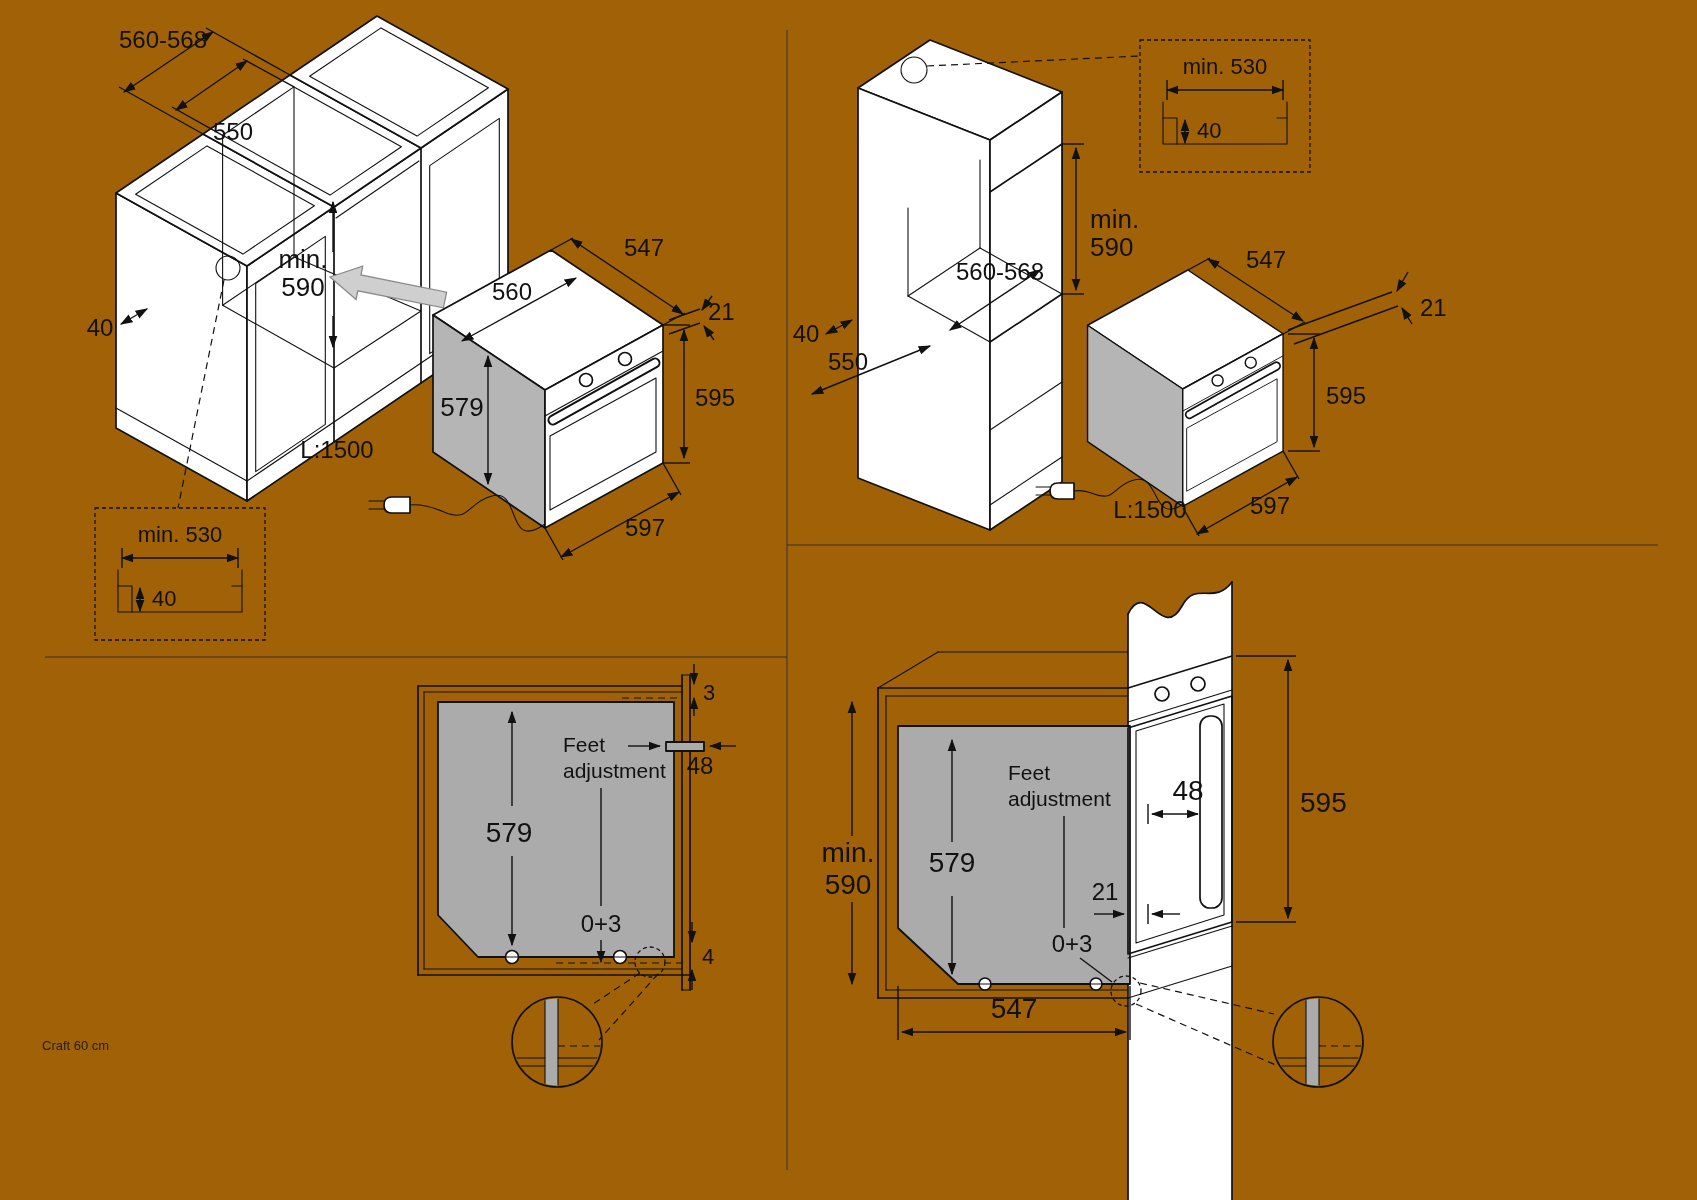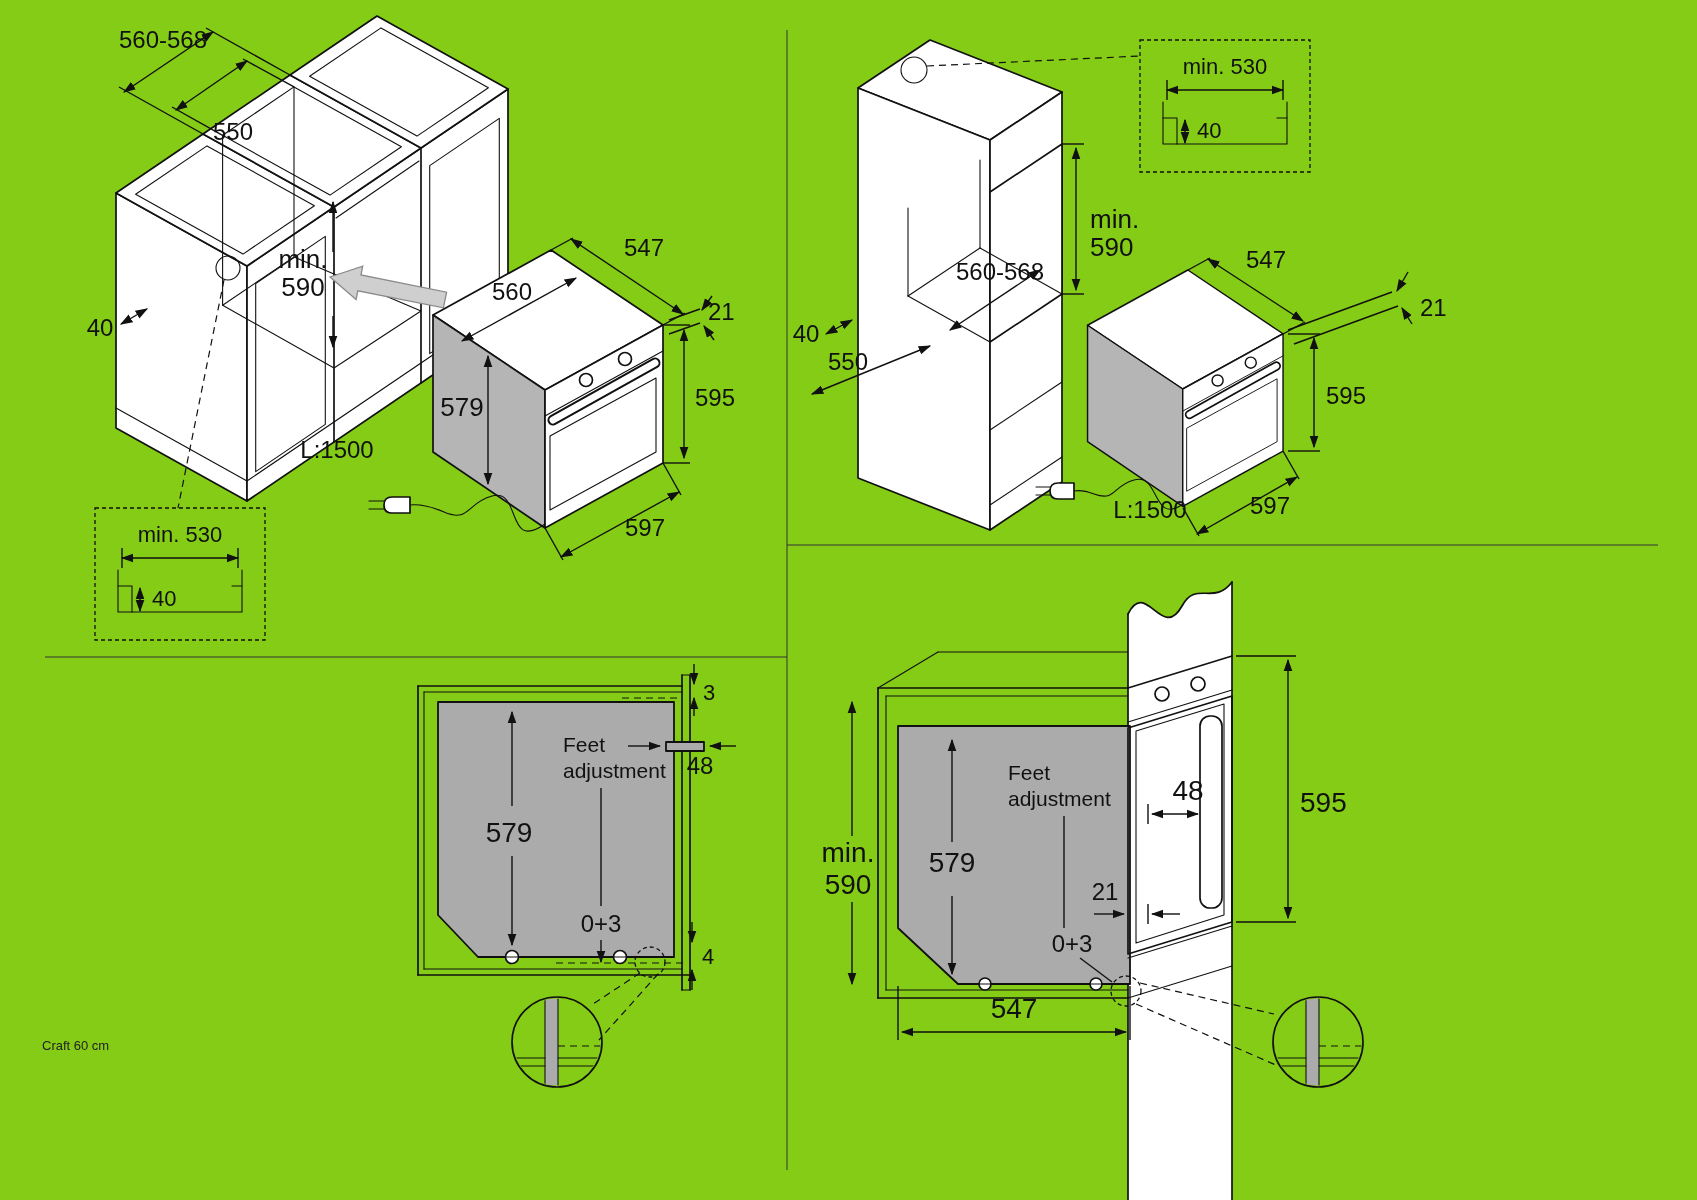--- a/index.html
+++ b/index.html
@@ -1,16 +1,16 @@
 <!DOCTYPE html>
 <html><head>
 <meta charset="utf-8">
 <style>
   html,body{margin:0;padding:0;background:#fff;}
-  .stage{position:relative;width:1697px;height:1200px;background:#84cc16;overflow:hidden;text-align:right;}
+  .stage{position:relative;width:1697px;height:1200px;background:#a16207;overflow:hidden;text-align:right;}
   svg{display:block;}
   .ln{fill:none;stroke:#111;stroke-width:1.7;stroke-linejoin:round;stroke-linecap:round;}
   .thin{stroke-width:1.1;}
   .wfill{fill:#fff;stroke:#111;stroke-width:1.7;stroke-linejoin:round;}
   .grayface{fill:#b5b5b5;stroke:#111;stroke-width:1.7;stroke-linejoin:round;}
   .sil{fill:#ababab;stroke:#111;stroke-width:1.8;stroke-linejoin:round;}
   .dim{fill:none;stroke:#111;stroke-width:1.4;}
   .dash{fill:none;stroke:#111;stroke-width:1.2;stroke-dasharray:7 5;}
   .dashbox{fill:none;stroke:#111;stroke-width:1.3;stroke-dasharray:4 3;}
   .divider{stroke:#333;stroke-width:1;}

